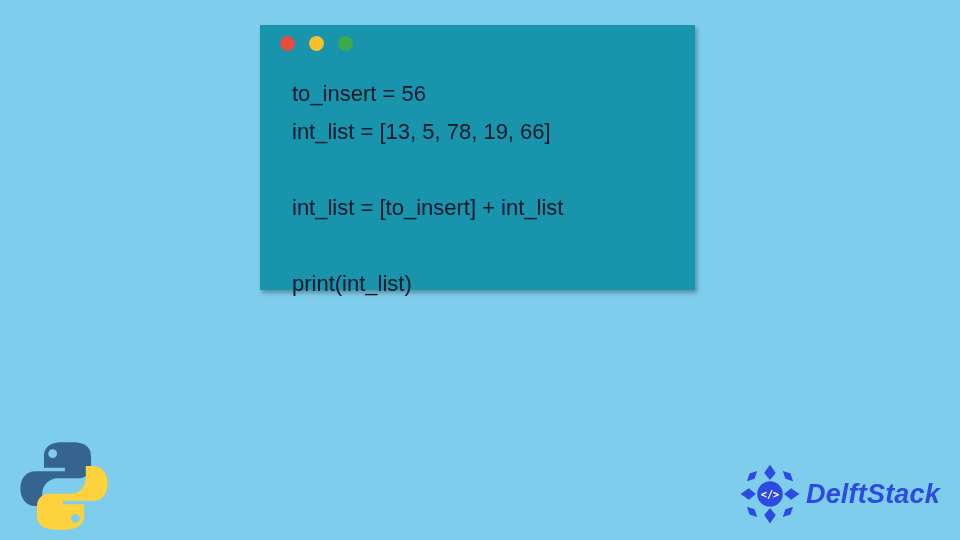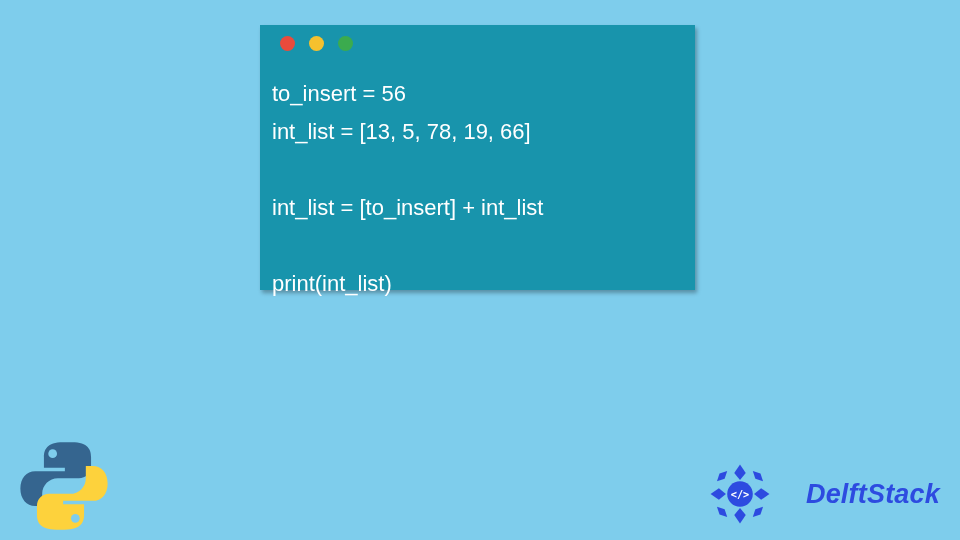--- a/index.html
+++ b/index.html
@@ -29,22 +29,22 @@
   }
   .dot {
     width: 15px;
     height: 15px;
     border-radius: 50%;
   }
   .dot.red { background: #e94b3c; }
   .dot.yellow { background: #f5c12e; }
   .dot.green { background: #3bab4e; }
   .code-body {
-    padding: 14px 20px 16px 12px;
-    color: #ffffff;
+    padding: 14px 20px 16px 32px;
+    color: #0f172a;
     font-size: 22px;
     line-height: 38px;
     font-family: Arial, Helvetica, sans-serif;
     white-space: pre;
   }
   .python-logo {
     position: absolute;
     left: 16px;
     bottom: 6px;
     width: 96px;
@@ -62,21 +62,20 @@
     width: 64px;
     height: 64px;
     position: relative;
   }
   .delft-text {
     font-size: 27px;
     font-weight: 600;
     color: #2d4be0;
     font-style: italic;
     letter-spacing: 0.2px;
-    margin-left: 30px;
   }
 </style>
 </head>
 <body>
 
 <div class="code-window">
   <div class="titlebar">
     <span class="dot red"></span>
     <span class="dot yellow"></span>
     <span class="dot green"></span>

